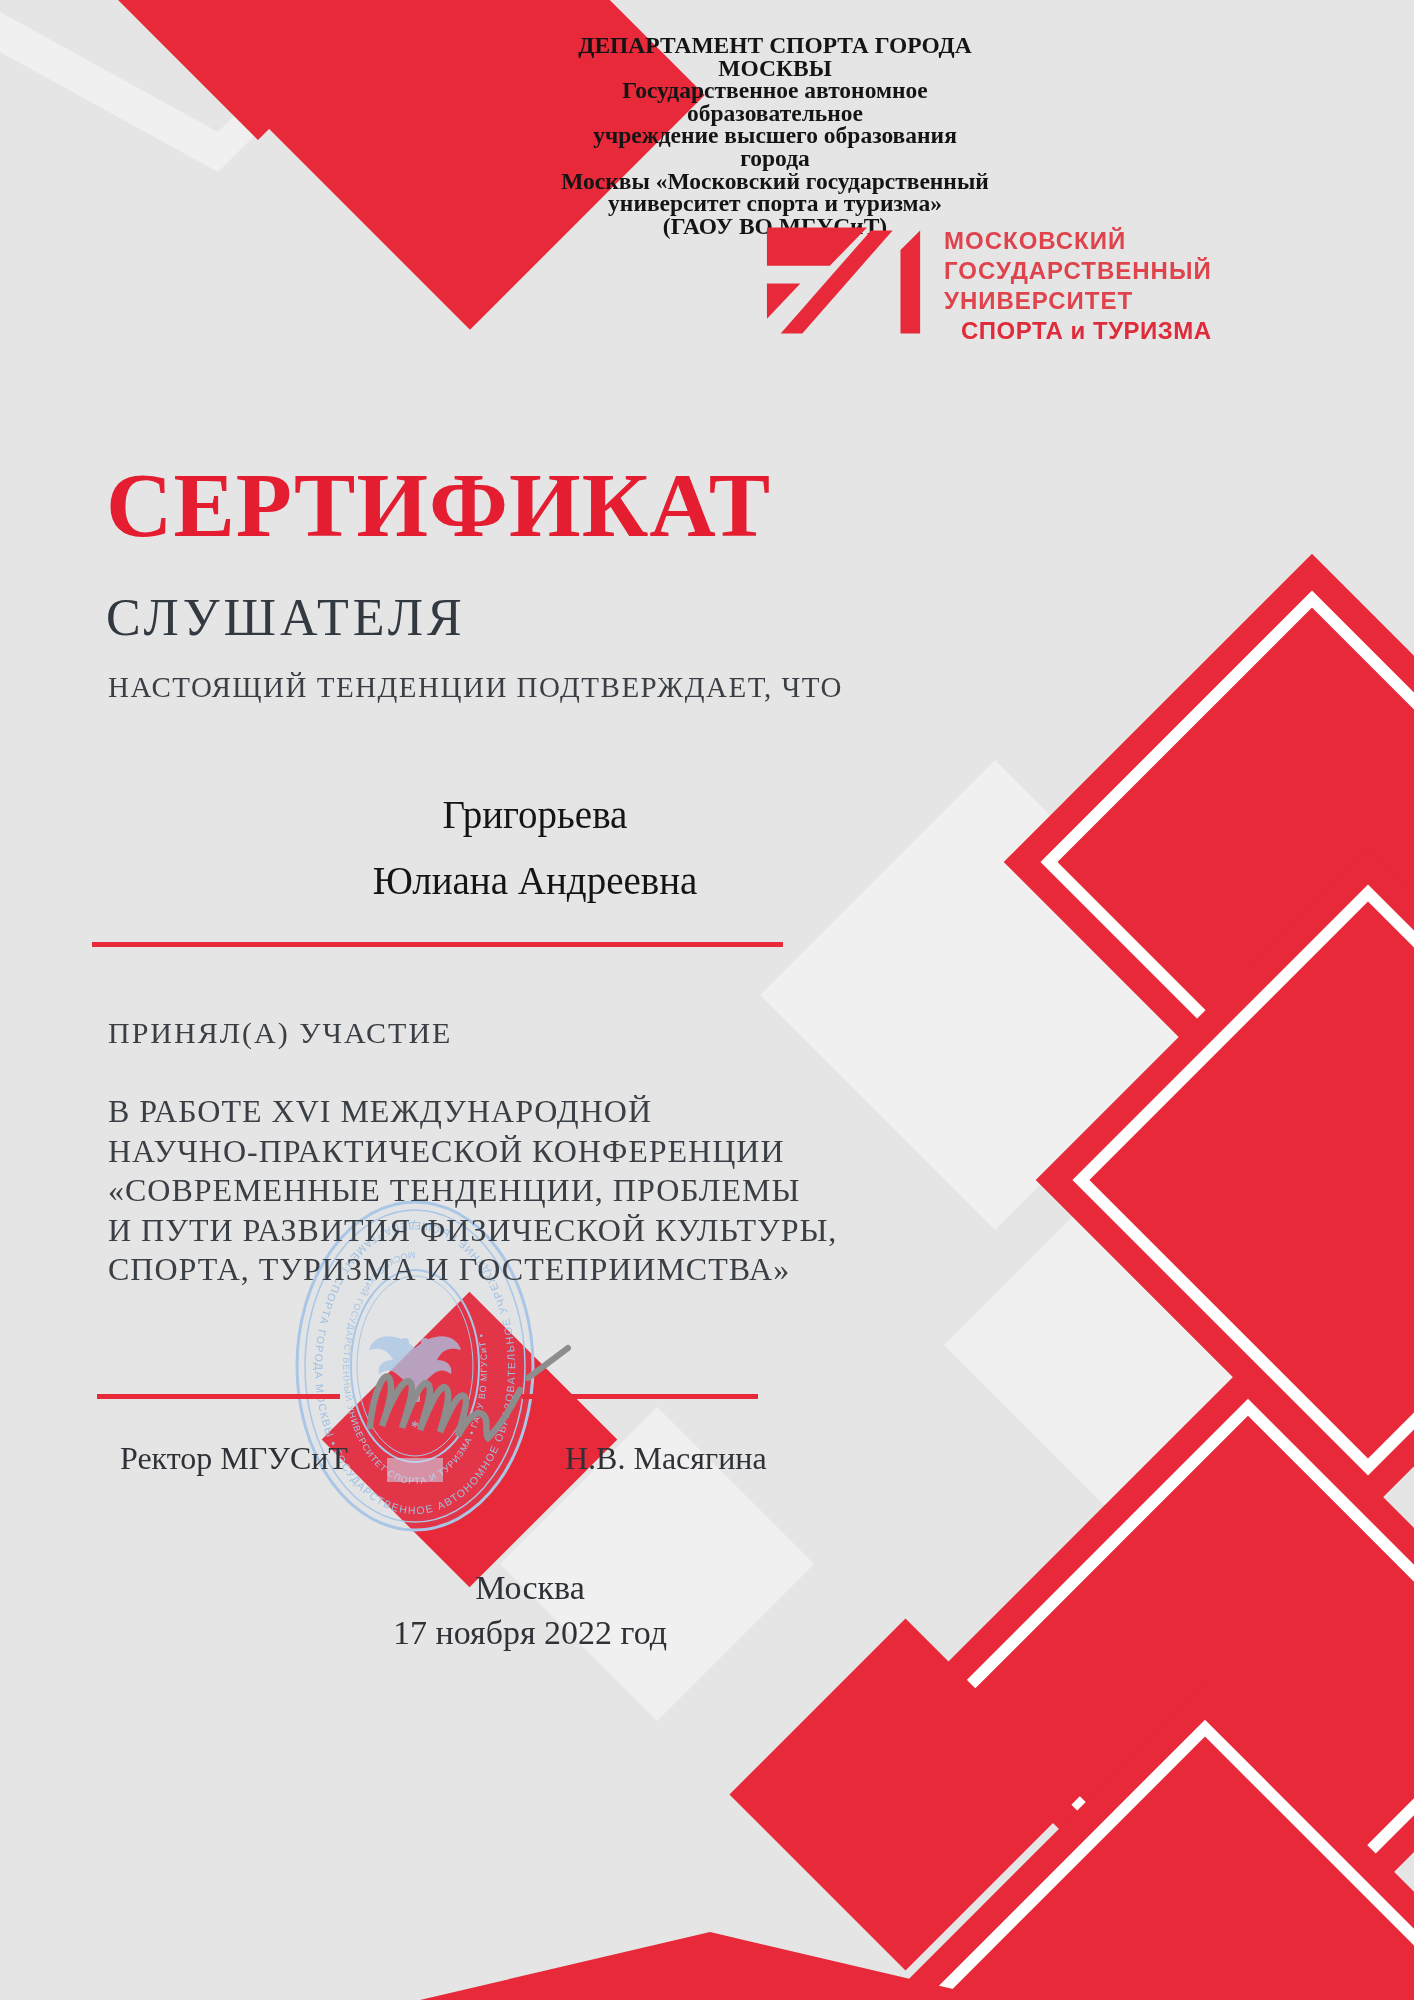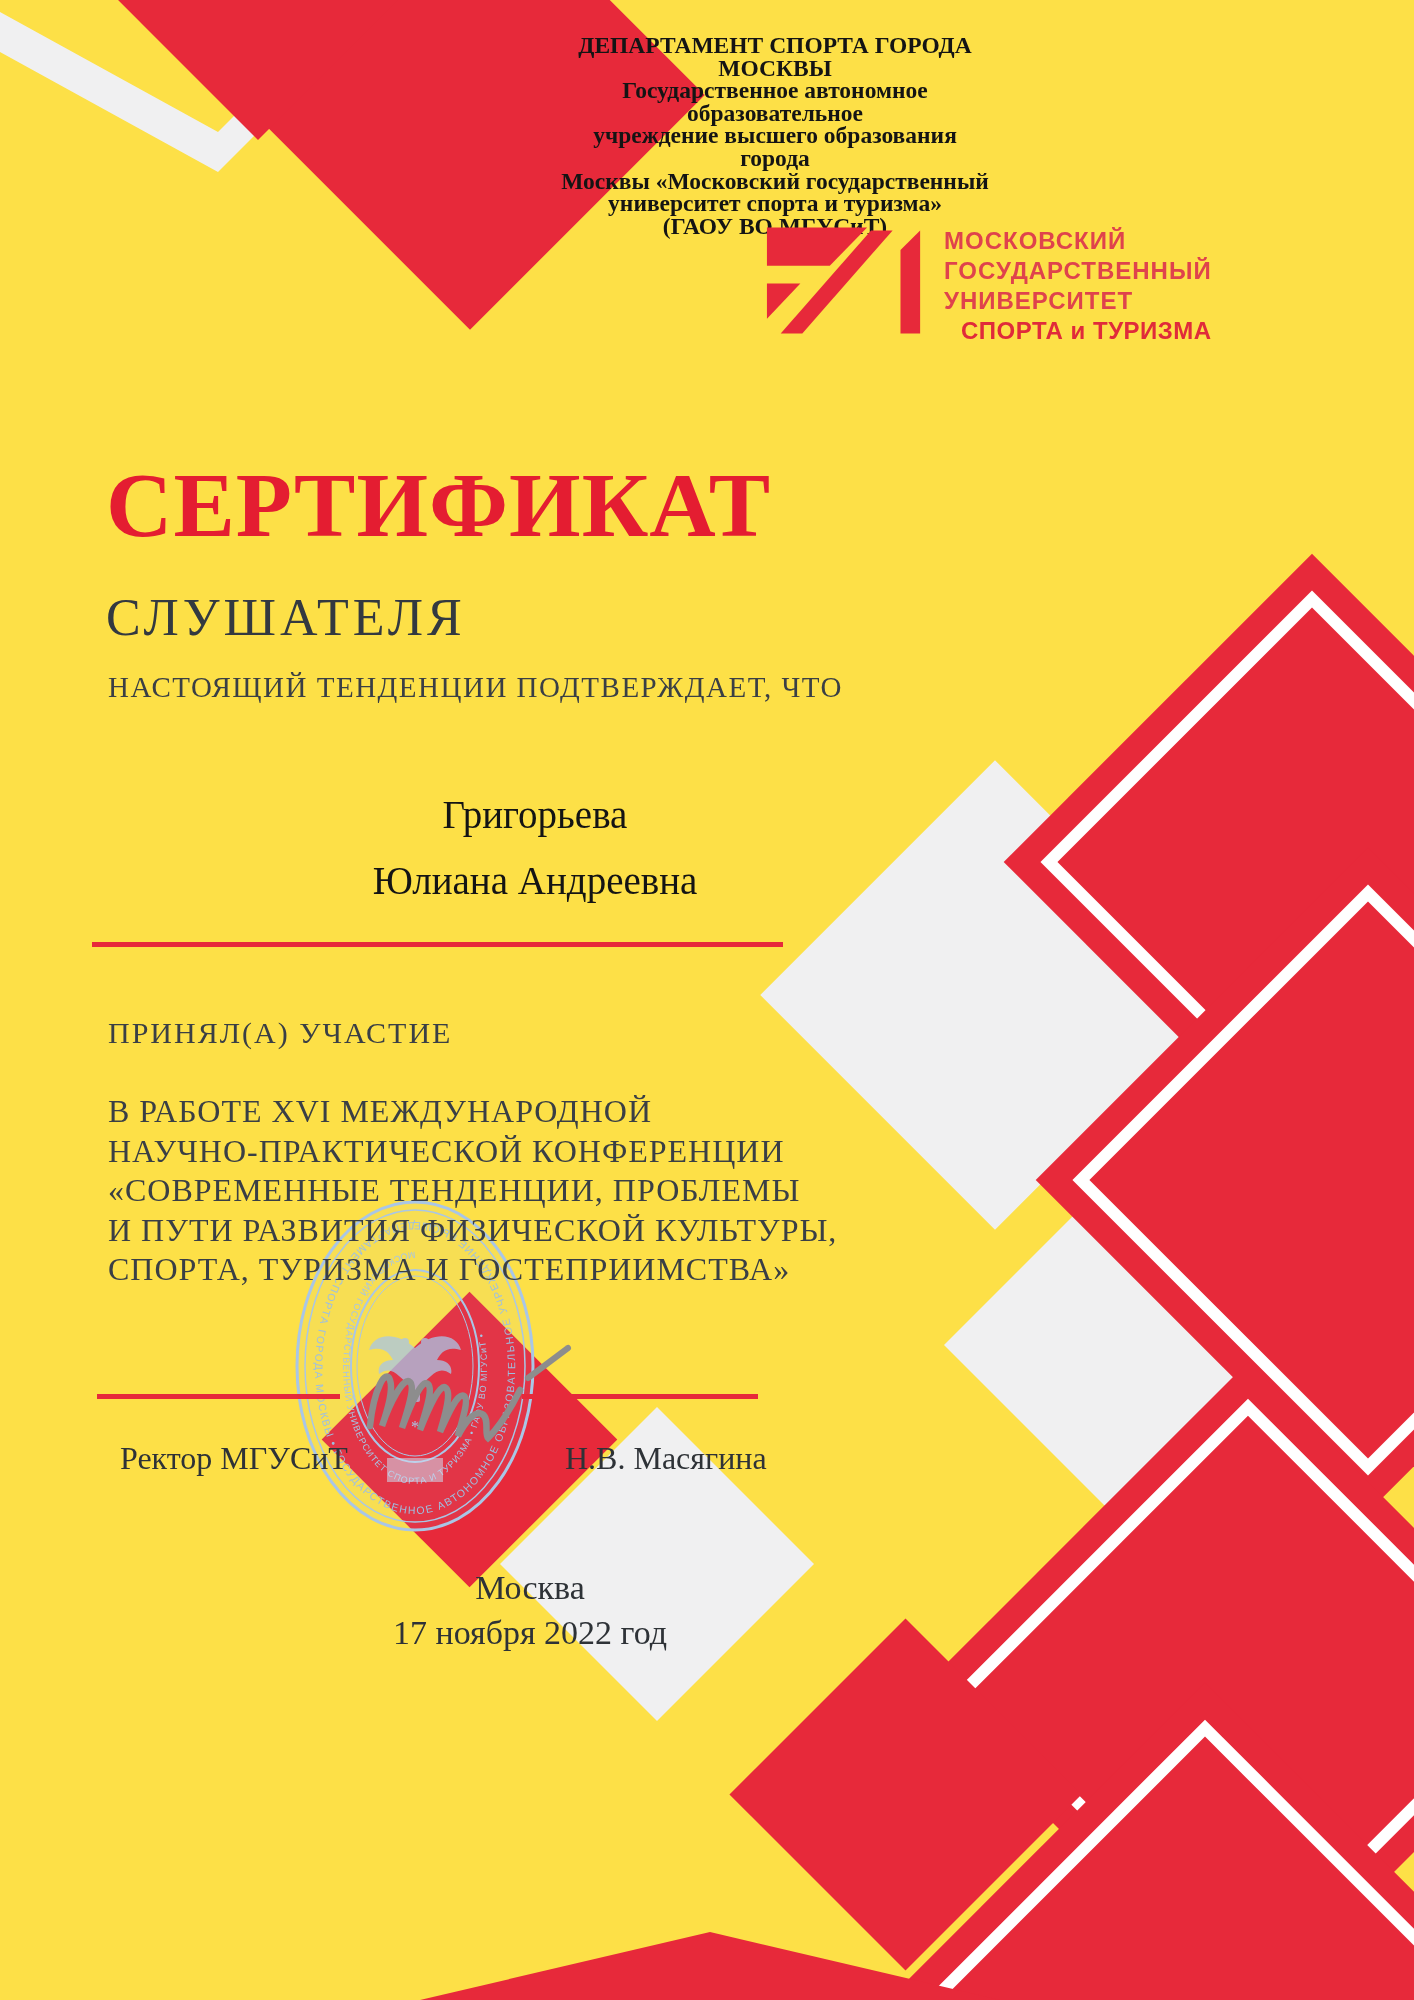--- a/index.html
+++ b/index.html
@@ -1,16 +1,16 @@
 <!DOCTYPE html>
 <html style="--red: #e7293a; --gray: #f0f0f1; --stamp-blue: #a9c6e6;"><head>
 <meta charset="utf-8">
 <style>
   html,body{margin:0;padding:0;background:#fff;overflow:hidden;}
-  .canvas{position:relative;width:1414px;height:2000px;background:#fde047;overflow:hidden;
+  .canvas{position:relative;width:1414px;height:2000px;background:#e5e5e5;overflow:hidden;
           font-family:"Liberation Serif","DejaVu Serif",serif;}
   
   .dm{position:absolute;transform:rotate(45deg);z-index:0;}
   .dm.red{background:var(--red);}
   .dm.gray{background:var(--gray);}
   .dm.outlined::after{content:"";position:absolute;inset:26px;border:12px solid #fff;}
   .dm.o-sm::after{inset:18px;border-width:9px;}
   .band{position:absolute;left:0;top:-120px;width:430px;height:350px;z-index:0;
         background:var(--gray);
         clip-path:polygon(0px 132px,218px 252px,430px 40px,430px 80px,218px 292px,0px 172px);}

